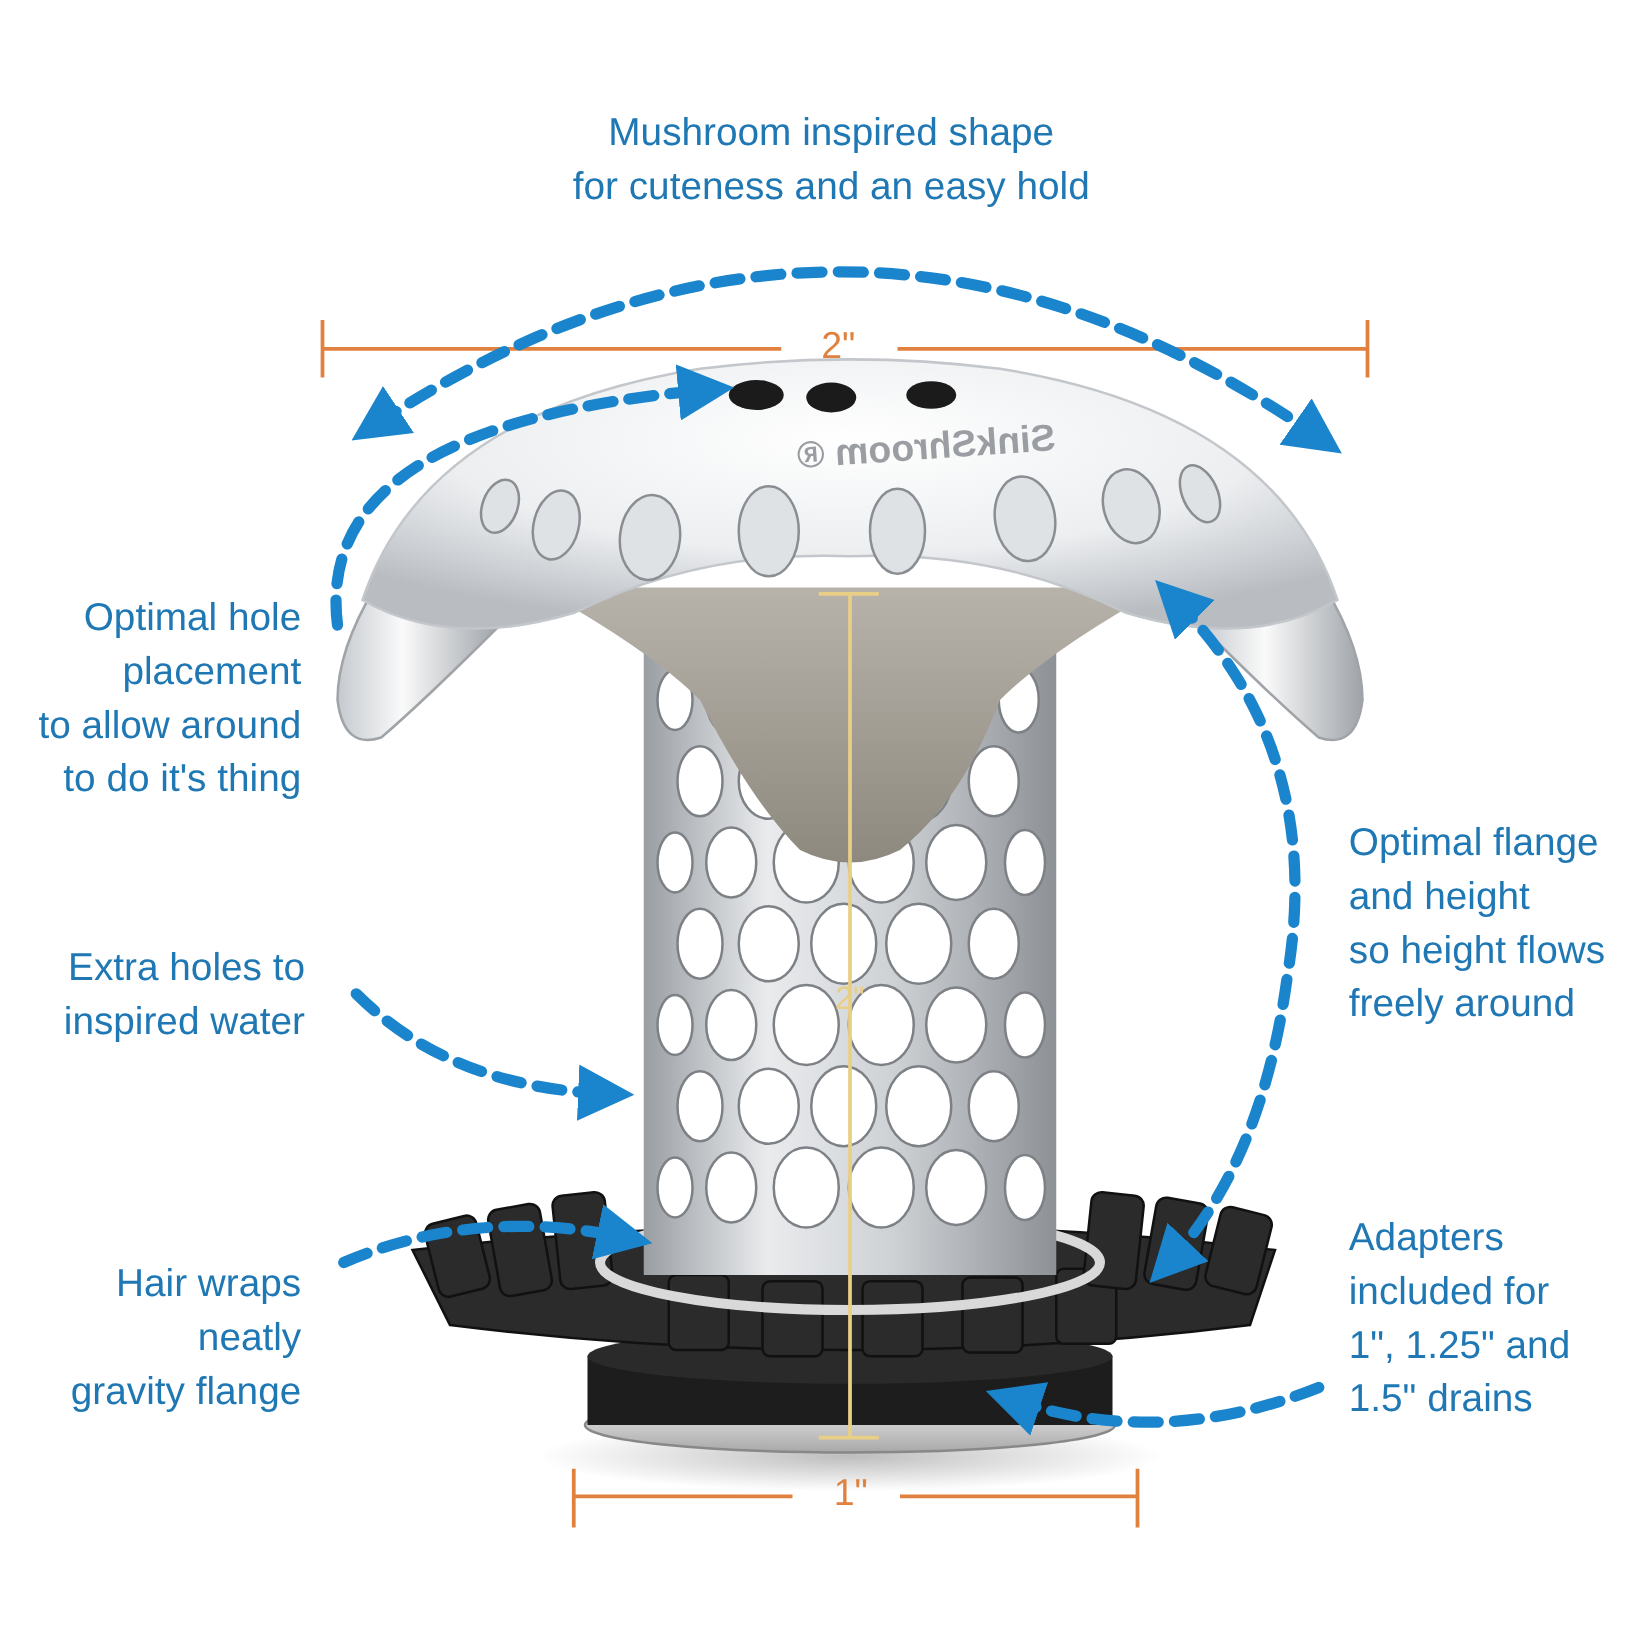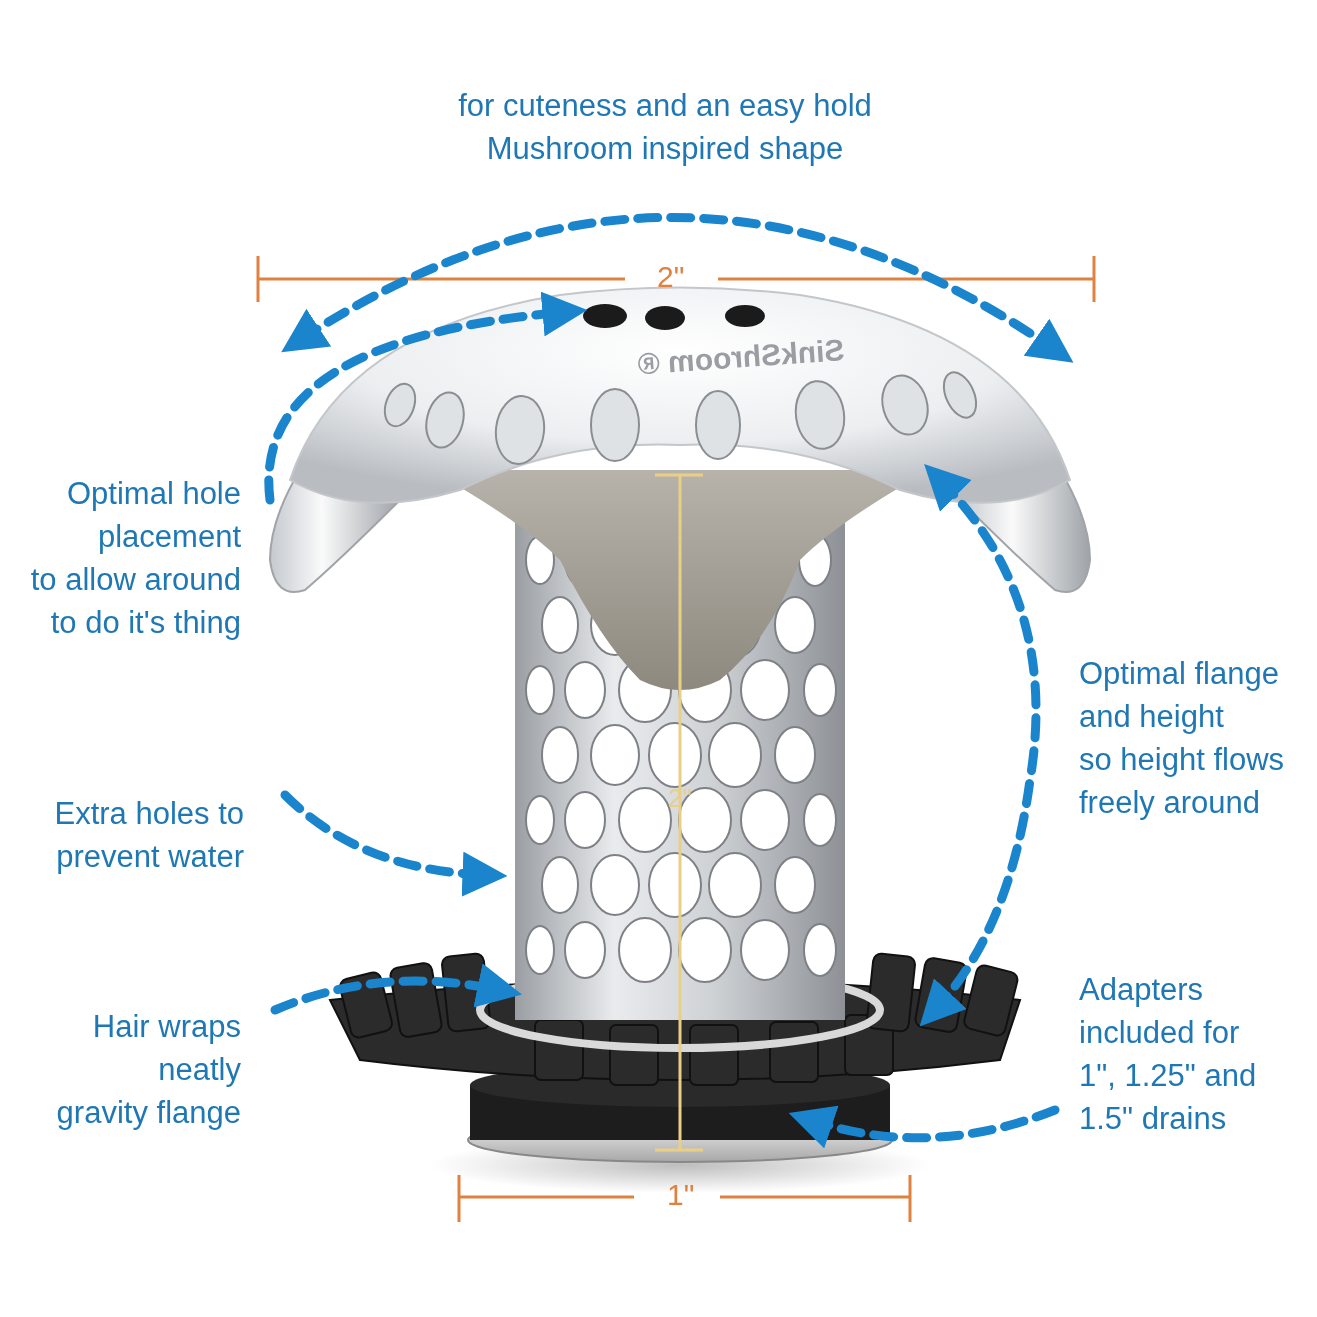--- a/index.html
+++ b/index.html
@@ -177,34 +177,34 @@
     <path d="M940,480 Q1060,600 1030,780 Q1010,930 935,1010" marker-start="url(#arrowHead)" marker-end="url(#arrowHead)"></path>
     <path d="M1055,1110 Q930,1160 810,1120" marker-end="url(#arrowHead)"></path>
   </g>
 </svg>
 
 <div class="dim-label" style="left:657px; top:262px;">2"</div>
 <div class="dim-label" style="left:667px; top:1180px;">1"</div>
 <div class="dim-label-gold" style="left:668px; top:785px;">2"</div>
 
 <div class="callout center-align" style="left:400px; top:84px; width:530px;">
+  <span>Mushroom inspired shape</span>
   <span>for cuteness and an easy hold</span>
-  <span>Mushroom inspired shape</span>
 </div>
 
 <div class="callout right-align" style="left:0px; top:472px; width:241px;">
   <span>Optimal hole</span>
   <span>placement</span>
   <span>to allow around</span>
   <span>to do it's thing</span>
 </div>
 
-<div class="callout right-align" style="left:0px; top:752px; width:244px;margin-top:40px;">
+<div class="callout right-align" style="left:0px; top:752px; width:244px;">
   <span>Extra holes to</span>
-  <span>prevent water</span>
+  <span>inspired water</span>
 </div>
 
 <div class="callout right-align" style="left:0px; top:1005px; width:241px;">
   <span>Hair wraps</span>
   <span>neatly</span>
   <span>gravity flange</span>
 </div>
 
 <div class="callout left-align" style="left:1079px; top:652px; width:238px;">
   <span>Optimal flange</span>

